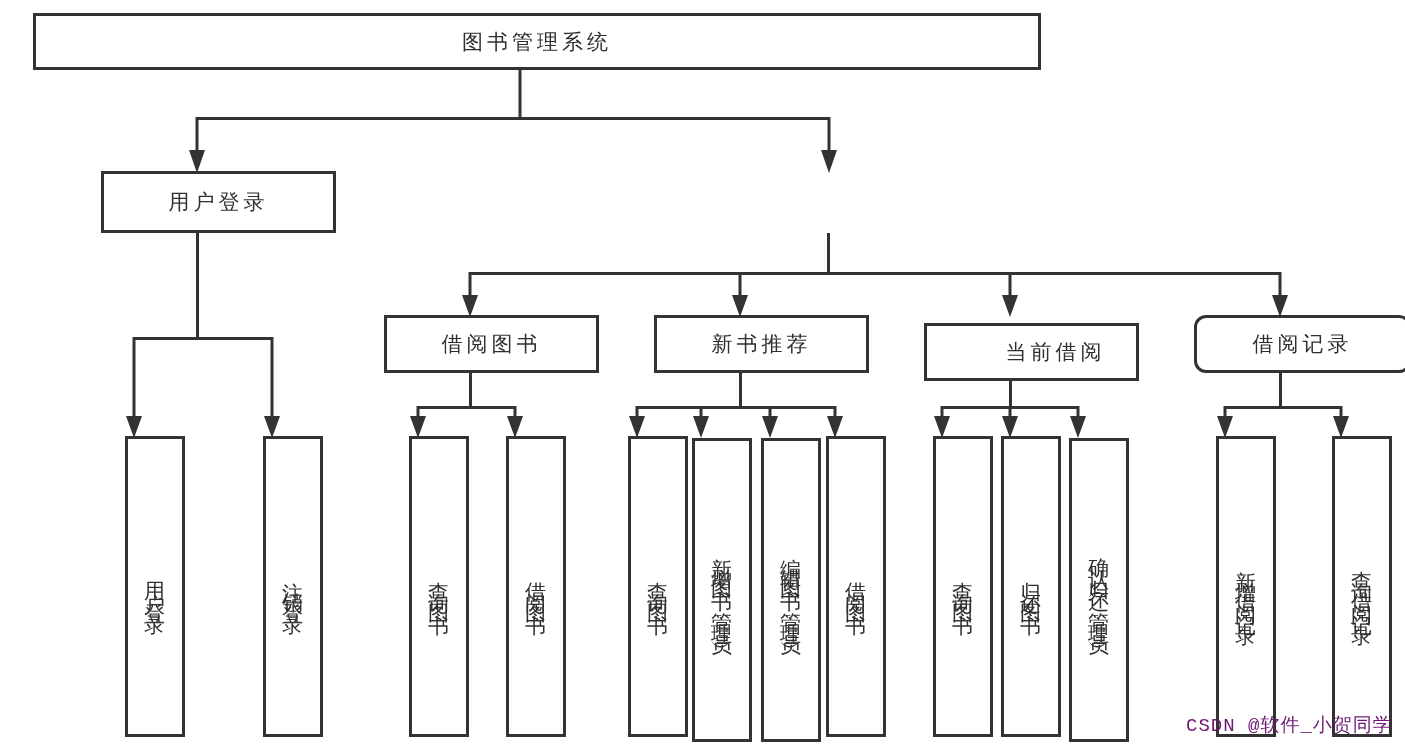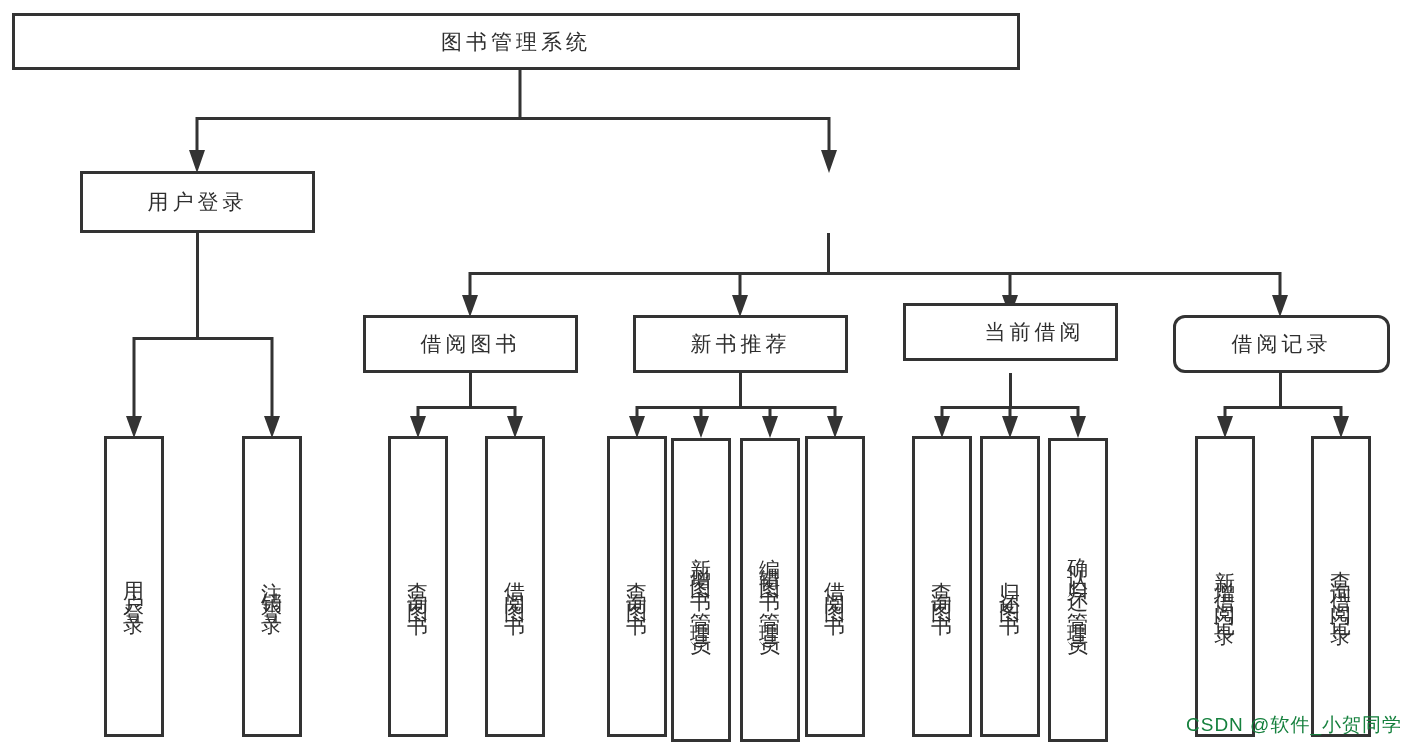--- a/index.html
+++ b/index.html
@@ -24,42 +24,44 @@
   .node {
     position: absolute;
     box-sizing: border-box;
     border: 3px solid #333333;
     background: #ffffff;
     color: #2f2f2f;
     display: flex;
     align-items: center;
     justify-content: center;
     text-align: center;
+    margin-left: 21px;
   }
   .box-h {
     font-size: 21px;
     letter-spacing: 4px;
     white-space: nowrap;
   }
   .box-v {
     font-size: 21px;
     writing-mode: vertical-rl;
     text-orientation: mixed;
     letter-spacing: 11px;
     line-height: 1;
     white-space: nowrap;
   }
   .watermark {
     position: absolute;
     left: 1186px;
     top: 712px;
     font-size: 19px;
-    color: #15803d;
+    color: #701a75;
     letter-spacing: 1px;
     white-space: nowrap;
+    font-family: Liberation Mono, monospace;
   }
 </style>
 </head>
 <body>
 
 <div class="stage">
 
   <svg class="connectors" width="1405" height="747" viewBox="0 0 1405 747">
     <g stroke="#333333" stroke-width="3" fill="none">
 
@@ -106,21 +108,21 @@
         <path d="M1333 416 H1349 L1341 438 Z"></path>
     </g>
   </svg>
 
   <div class="node box-h" style="left:12px; top:13px; width:1008px; height:57px;">图书管理系统</div>
 
   <div class="node box-h" style="left:80px; top:171px; width:235px; height:62px;">用户登录</div>
 
   <div class="node box-h" style="left:363px; top:315px; width:215px; height:58px;">借阅图书</div>
   <div class="node box-h" style="left:633px; top:315px; width:215px; height:58px;">新书推荐</div>
-  <div class="node box-h" style="left:903px; top:303px; width:215px; height:58px;padding-left:48px;">当前借阅</div>
+  <div class="node box-h" style="left:903px; top:323px; width:215px; height:58px;padding-left:48px;">当前借阅</div>
   <div class="node box-h" style="left:1173px; top:315px; width:217px; height:58px;border-radius:12px;">借阅记录</div>
 
   <div class="node box-v" style="left:104px; top:436px; width:60px; height:301px;">用户登录</div>
   <div class="node box-v" style="left:242px; top:436px; width:60px; height:301px;">注销登录</div>
 
   <div class="node box-v" style="left:388px; top:436px; width:60px; height:301px;">查询图书</div>
   <div class="node box-v" style="left:485px; top:436px; width:60px; height:301px;">借阅图书</div>
 
   <div class="node box-v" style="left:607px; top:436px; width:60px; height:301px;">查询图书</div>
   <div class="node box-v" style="left:671px; top:438px; width:60px; height:304px;">新增图书（管理员）</div>

